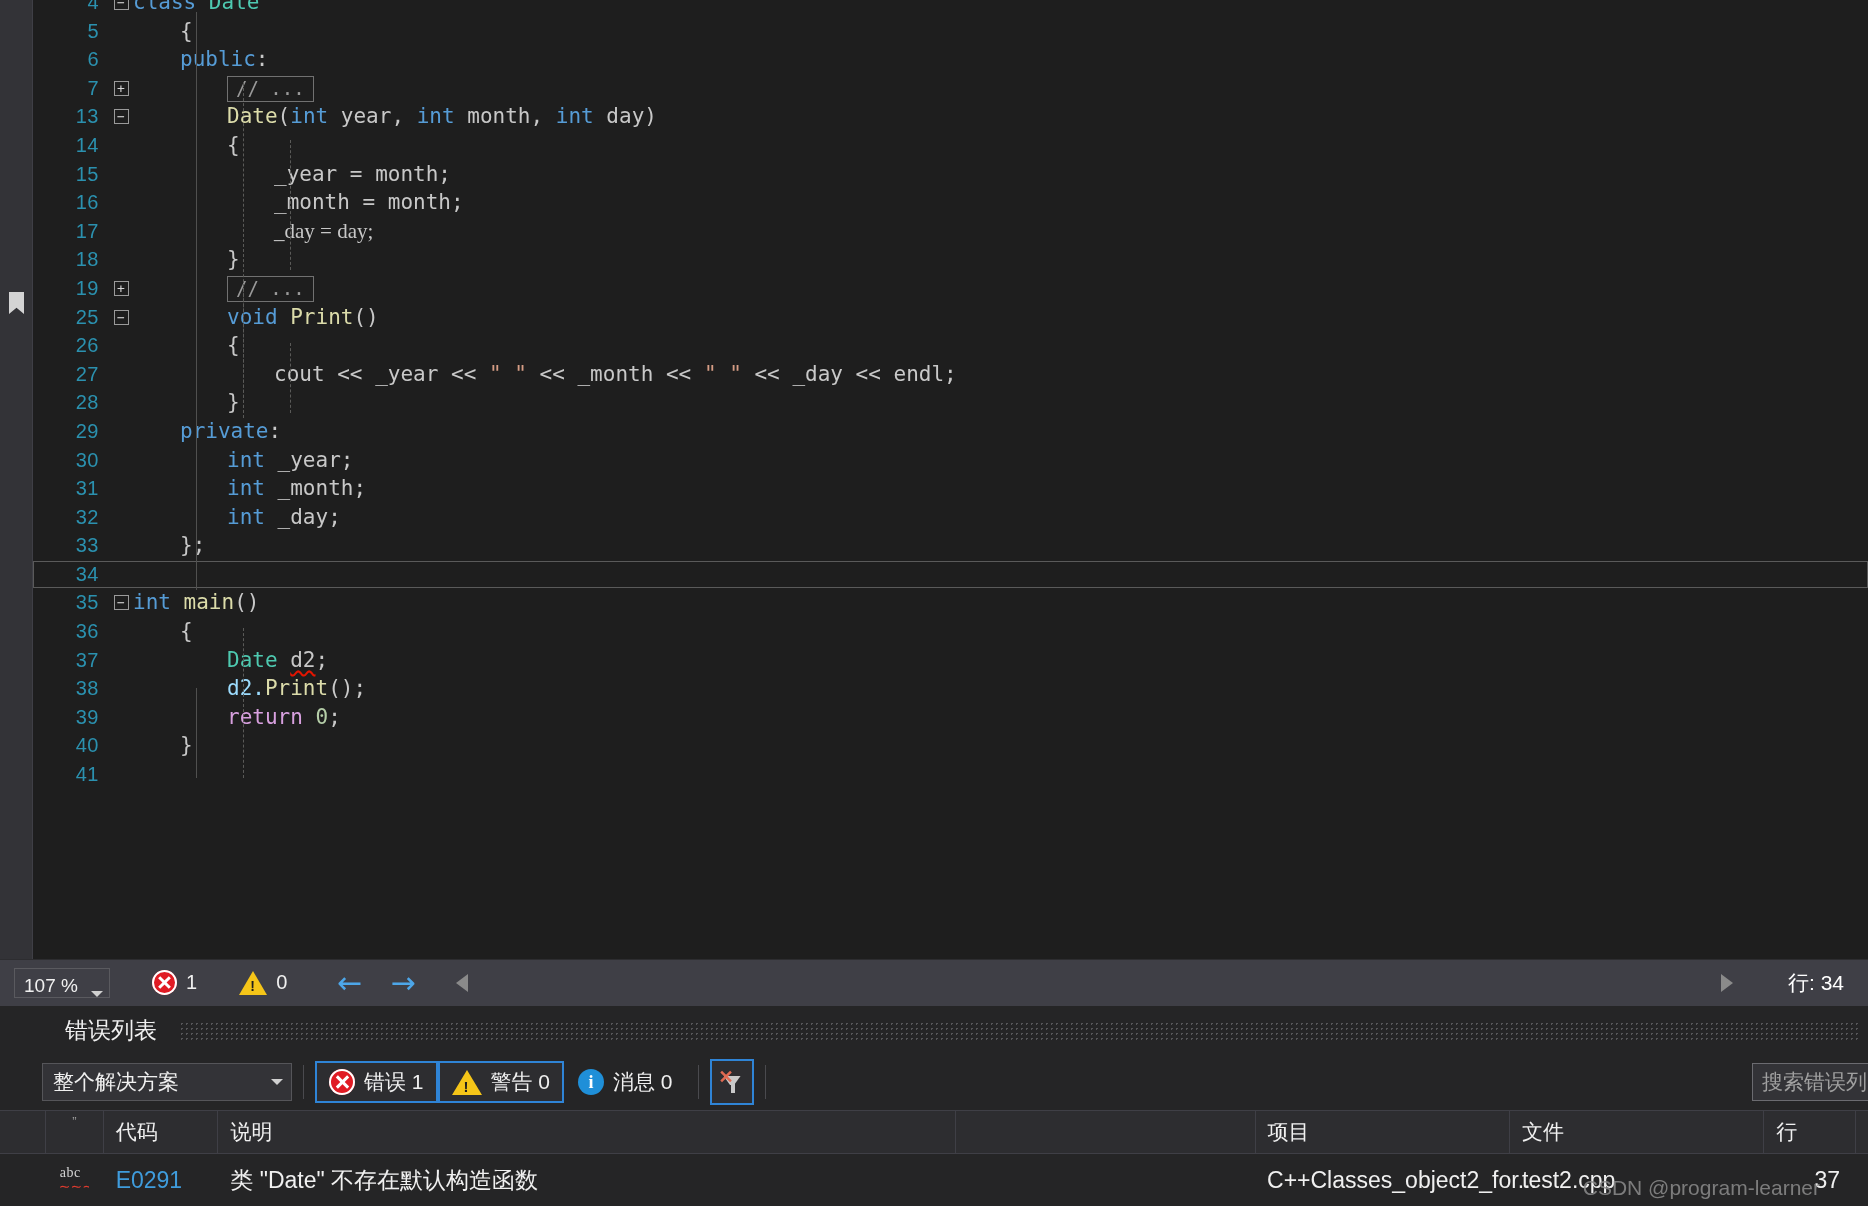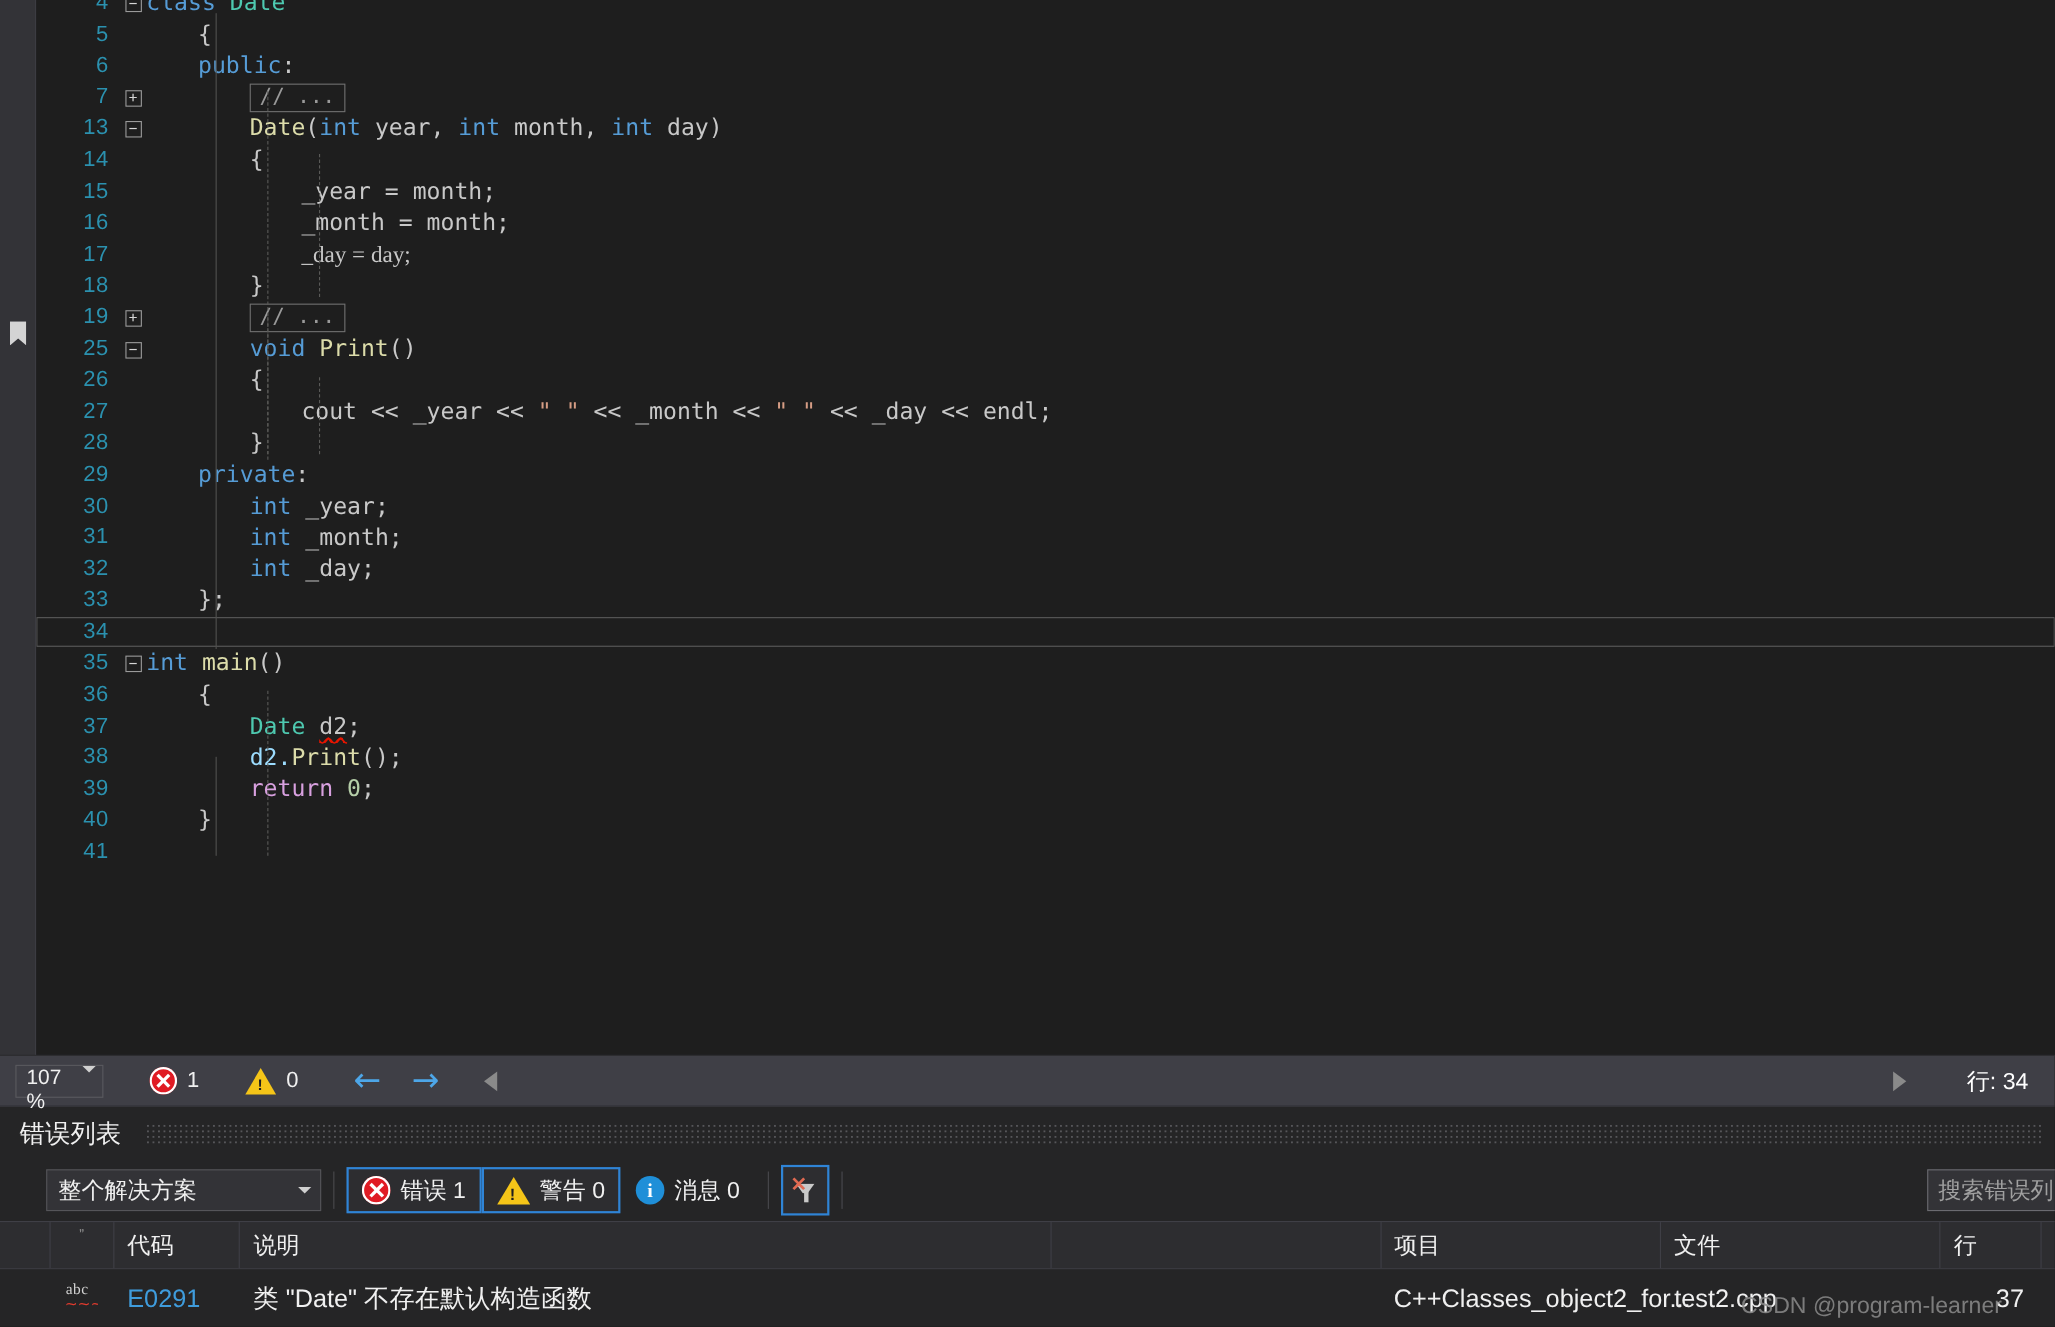--- a/index.html
+++ b/index.html
@@ -79,22 +79,22 @@
     text-decoration-skip-ink:none;
     text-underline-offset:3px;
   }
 
   
   .statusbar{
     height:45px;flex:0 0 45px;background:#3f3f46;display:flex;align-items:center;
     border-top:1px solid #2d2d30;position:relative;
   }
   .zoom-combo{
-    margin-left:14px;width:80px;height:30px;background:#3f3f46;border:1px solid #5a5a5f;
-    display:flex;align-items:flex-start;justify-content:space-between;
+    margin-left:14px;width:96px;height:30px;background:#3f3f46;border:1px solid #5a5a5f;
+    display:flex;align-items:flex-end;justify-content:space-between;
     padding:0 6px 0 9px;box-sizing:border-box;font-size:19px;color:#f0f0f0;
   }
   .caret-dn{width:0;height:0;border-left:6px solid transparent;border-right:6px solid transparent;border-top:6px solid #d0d0d0;}
   .sb-item{display:flex;align-items:center;gap:9px;margin-left:42px;font-size:20px;color:#f0f0f0;}
   .ico-err{
     width:25px;height:25px;border-radius:50%;background:#e01b24;position:relative;
     box-shadow:0 0 0 2px #fff inset;
   }
   .ico-err:before,.ico-err:after{
     content:"";position:absolute;left:11px;top:5px;width:3px;height:15px;background:#fff;
@@ -111,21 +111,21 @@
   }
   .nav-arrows{display:flex;align-items:center;gap:28px;margin-left:50px;}
   .arrow{color:#4da6e8;font-size:30px;line-height:1;font-family:"DejaVu Sans",sans-serif;}
   .tri-l{margin-left:40px;width:0;height:0;border-top:9px solid transparent;border-bottom:9px solid transparent;border-right:12px solid #8a8a8a;}
   .tri-r{width:0;height:0;border-top:9px solid transparent;border-bottom:9px solid transparent;border-left:12px solid #8a8a8a;}
   .sb-right{margin-left:auto;display:flex;align-items:center;gap:55px;padding-right:24px;}
   .line-label{font-size:21px;color:#fff;}
 
   
   .errpanel{flex:1;background:#252526;display:flex;flex-direction:column;border-top:1px solid #3f3f46;}
-  .err-title-row{height:48px;display:flex;align-items:center;padding-left:18px;position:relative;}
+  .err-title-row{height:48px;display:flex;align-items:center;padding-left:18px;position:relative;margin-left:47px;}
   .err-title{font-size:23px;color:#f0f0f0;}
   .dots{
     flex:1;height:20px;margin-left:22px;margin-right:10px;
     background-image:radial-gradient(#5b5b5f 1px, transparent 1px);
     background-size:5px 5px;background-position:0 6px;opacity:.9;
   }
   .err-toolbar{height:56px;display:flex;align-items:center;padding-left:24px;gap:0;}
   .scope-combo{
     width:250px;height:38px;background:#333337;border:1px solid #555559;
     display:flex;align-items:center;justify-content:space-between;padding:0 8px 0 10px;

